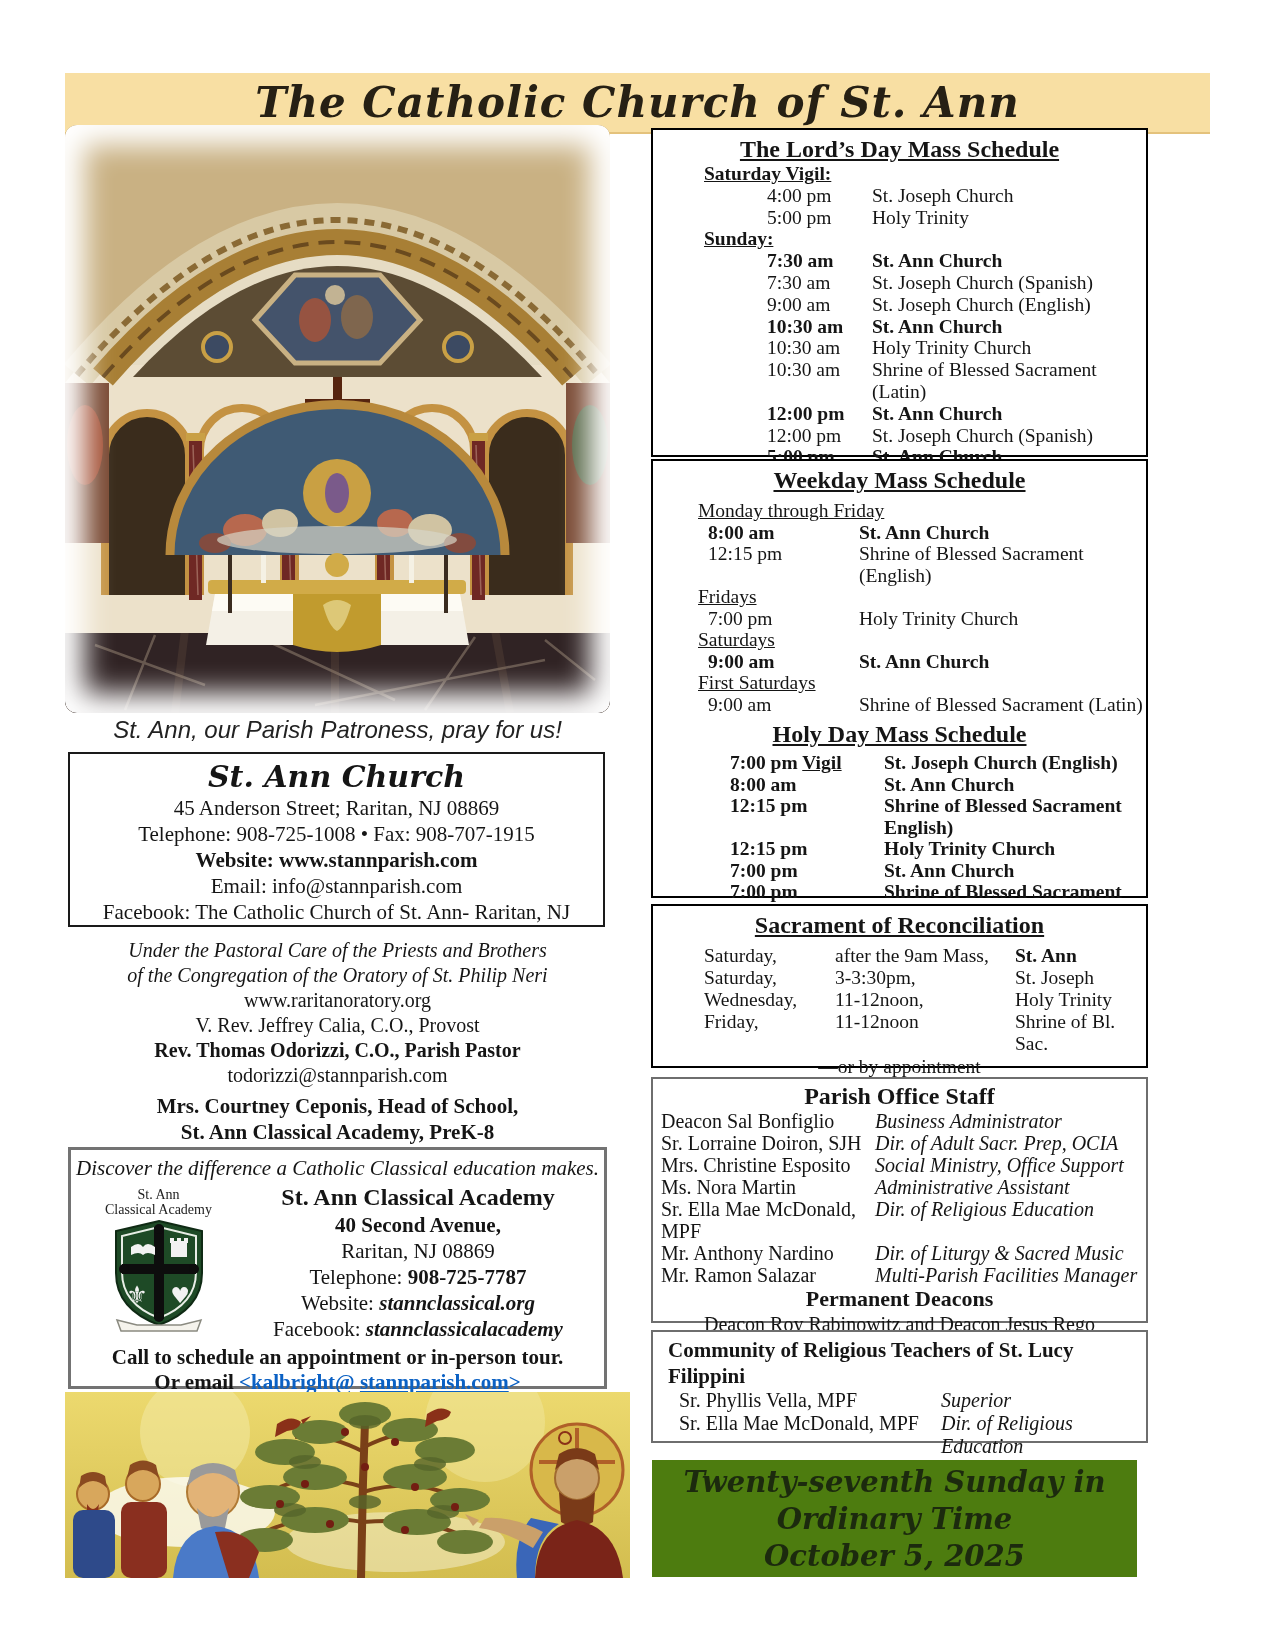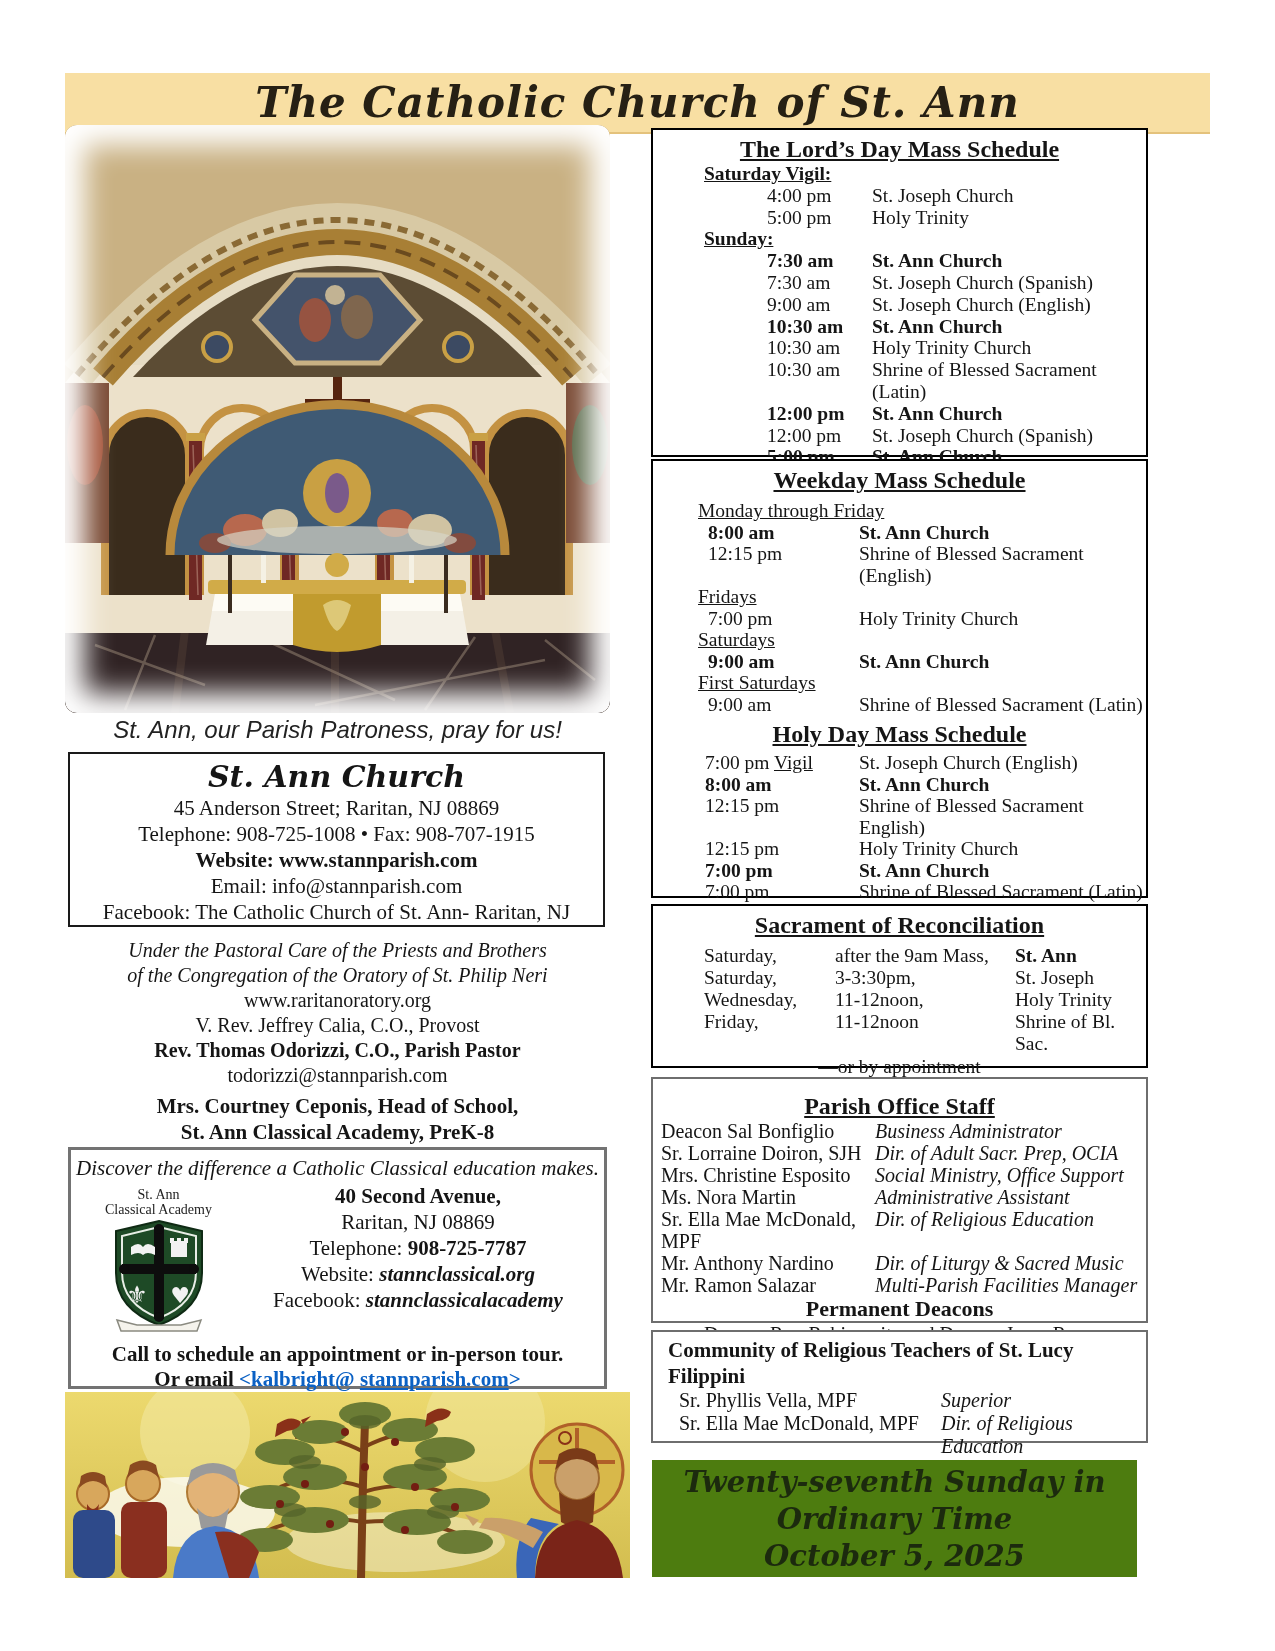--- a/index.html
+++ b/index.html
@@ -52,30 +52,30 @@
   .lords .srow,.lords .gheading{line-height:21.8px;font-size:19.5px;}
   .gheading{padding-left:51px;font-weight:bold;}
   .gheading .u{text-decoration:underline;}
   .lords .srow{padding-left:114px;}
   .lords .stime{width:105px;flex-shrink:0;}
   .weekday{top:459px;height:439px;}
   .weekday .srow,.wheading{line-height:21.5px;font-size:19.5px;}
   .wheading{padding-left:45px;text-decoration:underline;}
   .weekday .srow{padding-left:55px;gap:22px;}
   .weekday .stime{width:129px;flex-shrink:0;}
-  .holyrows .srow{padding-left:52px;line-height:21.5px;font-size:19.5px;}
+  .holyrows .srow{padding-left:77px;line-height:21.5px;font-size:19.5px;font-weight:bold;}
   .holyrows .stime{width:132px;flex-shrink:0;}
   .u-part{text-decoration:underline;}
   .sacrament{top:904px;height:164px;}
   .sacrament .srow{padding-left:51px;line-height:22px;font-size:19.5px;}
   .sd{width:131px;flex-shrink:0;}
   .stm{width:180px;flex-shrink:0;}
   .sacr-footer{text-align:center;line-height:24px;font-size:19.5px;}
   .staff{top:1077px;height:246px;border-color:#6e6e6e;}
-  .staff .rbox-title{margin-top:13px;text-decoration:underline;}
+  .staff .rbox-title{margin-top:3px;}
   .staff .srow{padding-left:8px;line-height:22px;font-size:20px;}
   .sname{width:214px;flex-shrink:0;}
   .srole{font-style:italic;}
   .staff-sub{text-align:center;font-weight:bold;font-size:22px;line-height:26px;}
   .deacons{text-align:center;font-size:20px;line-height:24px;}
   .community{top:1330px;height:113px;border-color:#6e6e6e;}
   .comm-title{padding-left:15px;font-weight:bold;font-size:21px;line-height:26px;margin-top:5px;}
   .community .srow{padding-left:26px;line-height:23px;font-size:20px;}
   .cname{width:262px;flex-shrink:0;}
   .seasonal{position:absolute;left:652px;top:1460px;width:485px;height:117px;background:#4d7c0f;
@@ -251,20 +251,21 @@
               <rect x="61" y="21" width="4" height="5"></rect>
               <rect x="68" y="21" width="4" height="5"></rect>
               <rect x="75" y="21" width="4" height="5"></rect>
             </g>
           <text x="28" y="86" font-size="24" fill="#f2f2f2" text-anchor="middle" font-family="DejaVu Sans, sans-serif">⚜</text>
           <text x="71" y="86" font-size="22" fill="#f2f2f2" text-anchor="middle" font-family="DejaVu Sans, sans-serif">♥</text>
           <path d="M8,103 L28,108 H72 L92,103 L88,114 H12 Z" fill="#f5f3ec" stroke="#8a8a80" stroke-width="1.5"></path>
         </svg>
       </div>
       <div class="info-col">
+        <div class="acad-name">St. Ann Classical Academy</div>
         <div class="acad-line b">40 Second Avenue,</div>
         <div class="acad-line">Raritan, NJ 08869</div>
         <div class="acad-line"><span>Telephone: </span><span class="b">908-725-7787</span></div>
         <div class="acad-line"><span>Website:  </span><span class="bi">stannclassical.org</span></div>
         <div class="acad-line"><span>Facebook:  </span><span class="bi">stannclassicalacademy</span></div>
       </div>
     </div>
     <div class="call-line">Call to schedule an appointment or in-person tour.</div>
     <div class="email-line">
       <span>Or email </span><span class="blue">&lt;kalbright@ </span><span class="blue-u">stannparish.com</span><span class="blue">&gt;</span>

